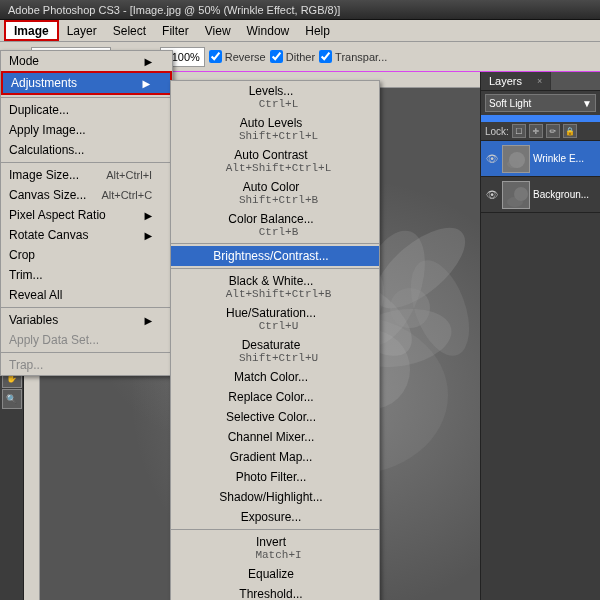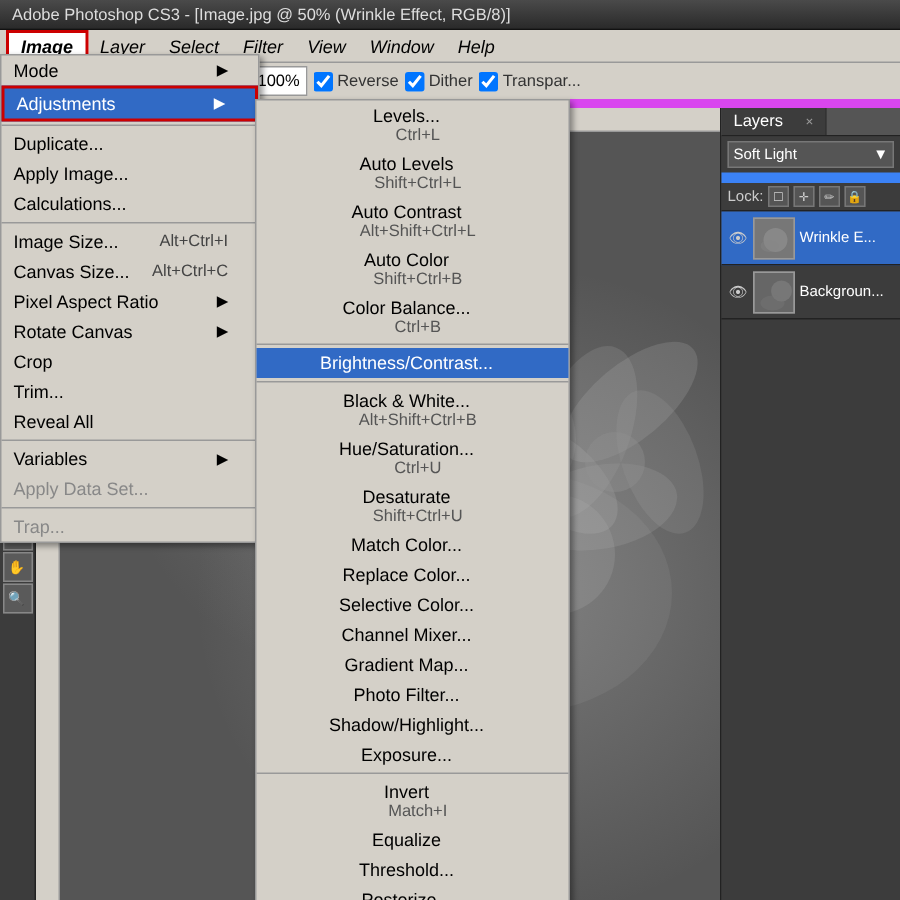--- a/index.html
+++ b/index.html
@@ -35,33 +35,32 @@
       padding: 0 4px;
     }
     .menu-item {
       padding: 0 8px;
       cursor: pointer;
       font-size: 12px;
       color: #000;
       height: 100%;
       display: flex;
       align-items: center;
-      font-style: italic;
     }
     .menu-item.image-active {
       background: #fff;
       border: 2px solid #cc0000;
       color: #000;
       font-weight: bold;
     }
 
     
     .toolbar {
       background: #d4d0c8;
-      border-bottom: 6px solid #d946ef;
+      border-bottom: 1px solid #d946ef;
       height: 30px;
       display: flex;
       align-items: center;
       padding: 0 6px;
       gap: 4px;
       font-size: 11px;
     }
     .toolbar-label {
       color: #333;
       font-size: 11px;
@@ -296,21 +295,21 @@
       color: #fff;
       flex: 1;
       overflow: hidden;
       text-overflow: ellipsis;
       white-space: nowrap;
     }
 
     
     .dropdown-overlay {
       position: absolute;
-      top: 36px;
+      top: 50px;
       left: 0;
       z-index: 100;
       display: flex;
     }
 
     
     .image-menu {
       background: #d4d0c8;
       border: 1px solid #999;
       box-shadow: 2px 2px 4px rgba(0,0,0,0.4);
@@ -372,20 +371,21 @@
       color: #000;
       white-space: nowrap;
       flex-direction: column;
     }
     .submenu-entry.highlighted {
       background: #316ac5;
       color: #fff;
     }
     .submenu-entry .menu-shortcut {
       color: #555;
+      font-family: Liberation Mono, monospace;
     }
     .submenu-entry.highlighted .menu-shortcut {
       color: #ddd;
     }
     .submenu-separator {
       height: 1px;
       background: #999;
       margin: 2px 0;
     }
   </style>

